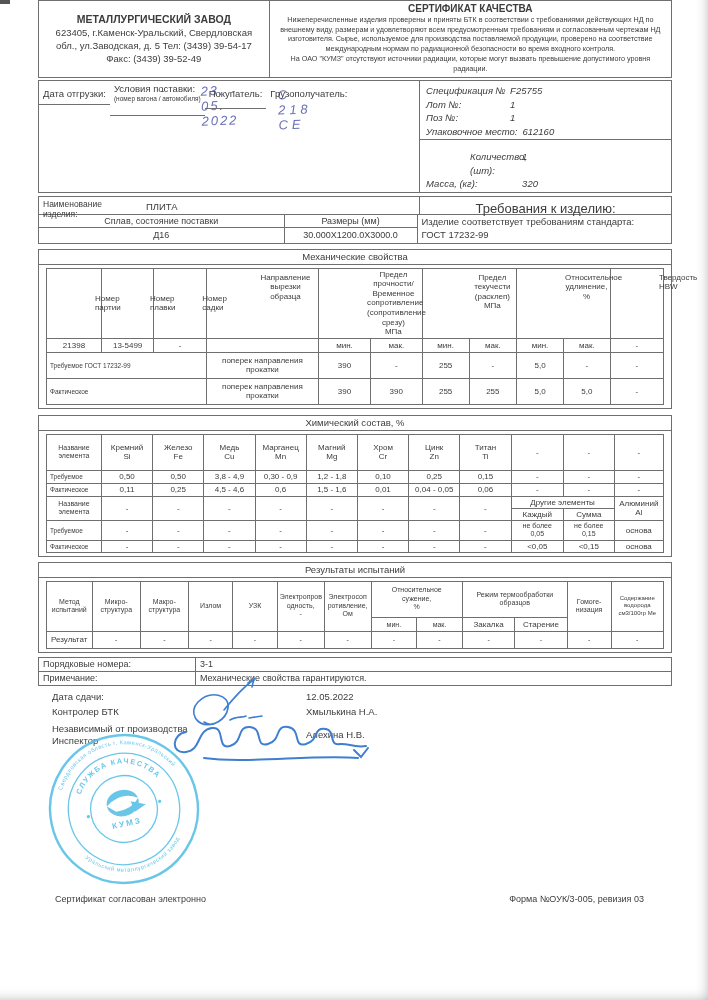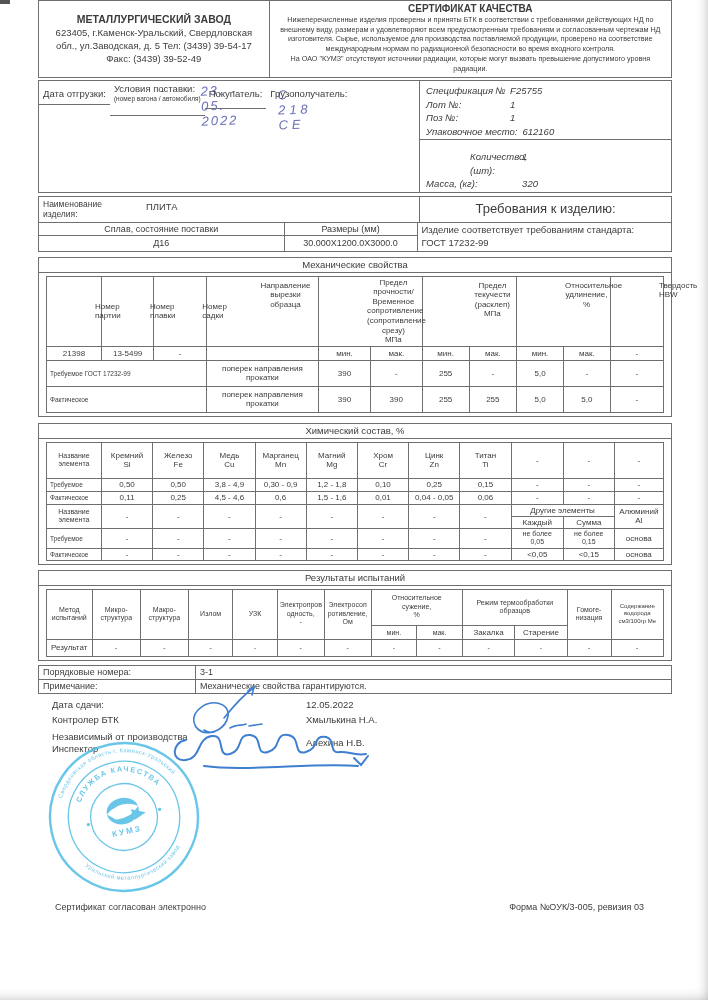--- a/index.html
+++ b/index.html
@@ -42,21 +42,21 @@
   .lbl{font-size:9.5px;}
   .sub{font-size:6.5px;margin-top:1px;}
   .dash-mid{position:absolute;left:122px;top:4px;font-size:9.5px;}
   .hand{position:absolute;color:var(--ink);font-style:italic;font-size:13px;letter-spacing:2px;
         transform:rotate(-2deg);}
   .kv{display:flex;font-size:9.5px;line-height:13.5px;padding:0 0 0 2px;}
   .kv .k{width:84px;flex:none;}
   .kv .k.auto{width:auto;margin-right:5px;}
 
   
-  .nmrow{display:flex;border:1px solid var(--bd);height:27px;margin-top:3px;}
+  .nmrow{display:flex;border:1px solid var(--bd);height:19px;margin-top:3px;}
   .nm-left{width:60.3%;border-right:1px solid var(--bd);display:flex;padding:2px 4px;}
   .nm-lbl{font-size:8.5px;line-height:1.25;}
   .nm-val{font-size:9.5px;margin-left:44px;margin-top:2px;}
   .nm-right{flex:1;text-align:center;font-size:13px;padding-top:4px;}
   table{border-collapse:collapse;}
   .alloy{width:100%;margin-top:-1px;table-layout:fixed;}
   .alloy td{border:1px solid var(--bd);font-size:9px;text-align:center;padding:1px 2px;}
   .alloy .std{text-align:left;vertical-align:top;font-size:9.5px;line-height:1.35;padding:1px 4px;}
 
   

